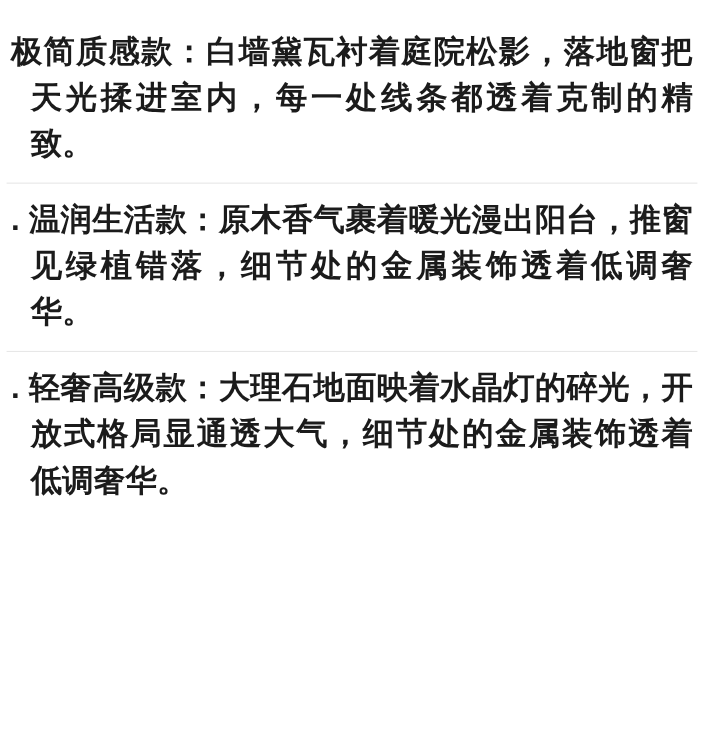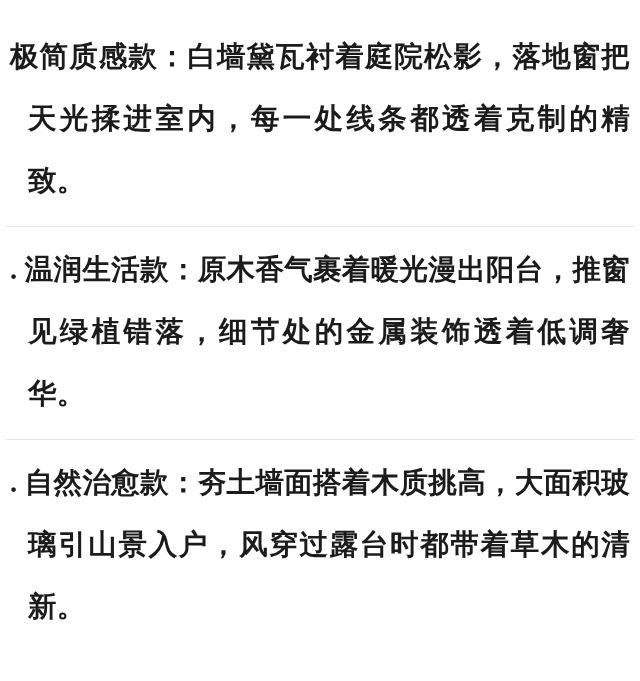--- a/index.html
+++ b/index.html
@@ -26,23 +26,23 @@
     box-sizing: border-box;
   }
   .item + .item {
     border-top: 1px solid #e7e7e7;
   }
   .item-inner {
     padding: 12px 4px 14px 4px;
   }
   .para {
     margin: 0;
-    font-family: Liberation Serif, serif;
+    font-family: Liberation Sans, sans-serif;
     font-size: 28.5px;
-    line-height: 62px;
+    line-height: 42px;
     color: #1b1b1b;
     font-weight: 600;
     letter-spacing: 0.2px;
     text-align: justify;
     text-justify: inter-ideograph;
     word-break: break-all;
     text-indent: -18px;
     padding-left: 18px;
   }
 </style>
@@ -56,20 +56,20 @@
       <p class="para">极简质感款：白墙黛瓦衬着庭院松影，落地窗把天光揉进室内，每一处线条都透着克制的精致。</p>
     </div>
   </div>
 
   <div class="item">
     <div class="item-inner">
       <p class="para">. 温润生活款：原木香气裹着暖光漫出阳台，推窗见绿植错落，细节处的金属装饰透着低调奢华。</p>
     </div>
   </div>
 
-
   <div class="item">
     <div class="item-inner">
-      <p class="para">. 自然治愈款：夯土墙面搭着木质挑高，大面积玻璃引山景入户，风穿过露台时都带着草木的清新。</p>
+      <p class="para">. 轻奢高级款：大理石地面映着水晶灯的碎光，开放式格局显通透大气，细节处的金属装饰透着低调奢华。</p>
     </div>
   </div>
+
 
 </div>
 
 </body></html>

